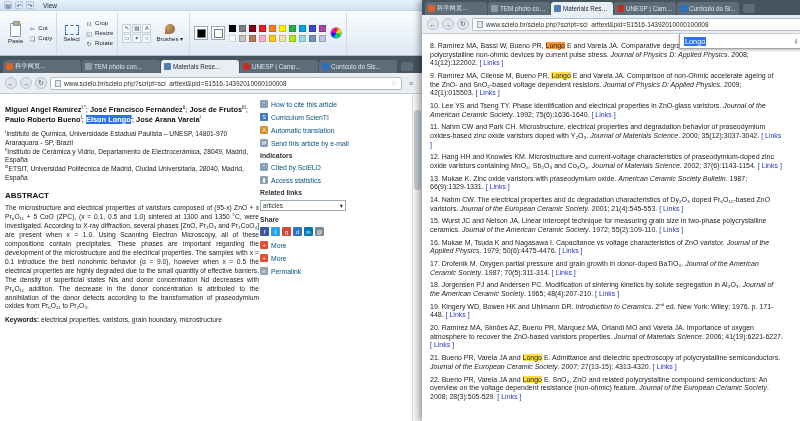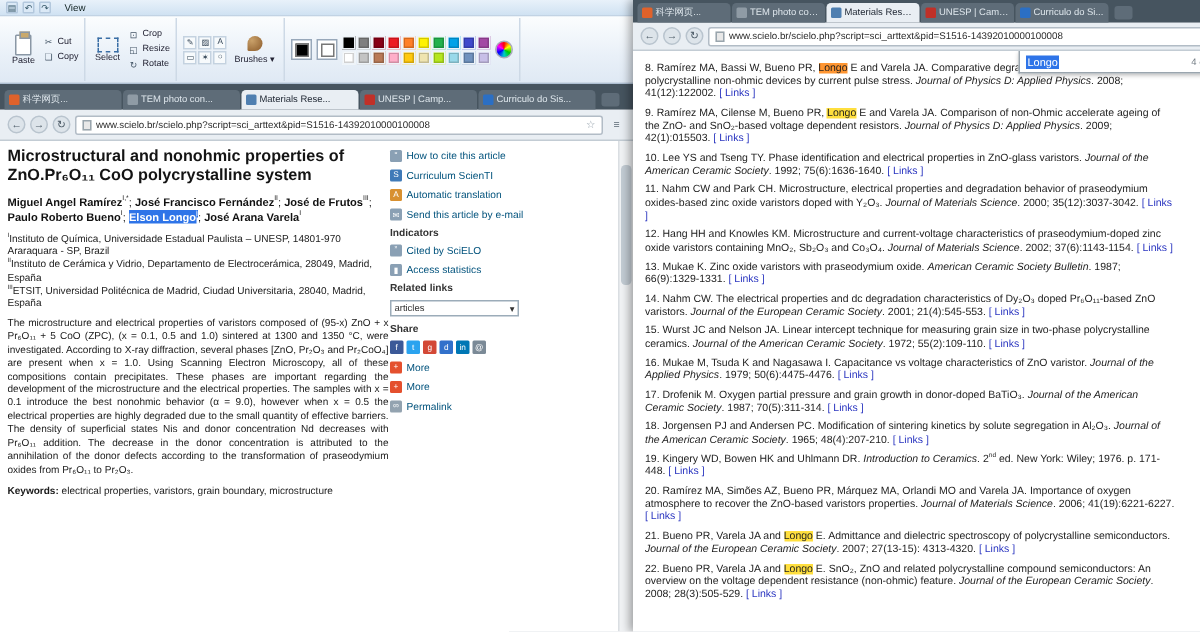--- a/index.html
+++ b/index.html
@@ -222,27 +222,27 @@
       <span class="nav">↻</span>
       <div class="urlbox">
         <span class="favdoc"></span>
         <span class="urltext">www.scielo.br/scielo.php?script=sci_arttext&amp;pid=S1516-14392010000100008</span>
         <span class="star">☆</span>
       </div>
       <span class="menu-btn">≡</span>
     </div>
     <div class="viewport">
       <div class="page">
-        <h1 class="title">Microstructural and nonohmic properties of ZnO.Pr₆O₁₁ CoO polycrystalline system</h1>
         <p class="authors"><span class="bd">Miguel Angel Ramírez</span><sup>I,*</sup><span>; </span><span class="bd">José Francisco Fernández</span><sup>II</sup><span>; </span><span class="bd">José de Frutos</span><sup>III</sup><span>; </span><span class="bd">Paulo Roberto Bueno</span><sup>I</sup><span>; </span><span class="bd seltxt">Elson Longo</span><sup class="seltxt">I</sup><span>; </span><span class="bd">José Arana Varela</span><sup>I</sup></p>
         <div class="affils" id="affils">
             <div class="affil"><sup>I</sup><span>Instituto de Química, Universidade Estadual Paulista – UNESP, 14801-970 Araraquara - SP, Brazil</span></div>
             <div class="affil"><sup>II</sup><span>Instituto de Cerámica y Vidrio, Departamento de Electrocerámica, 28049, Madrid, España</span></div>
             <div class="affil"><sup>III</sup><span>ETSIT, Universidad Politécnica de Madrid, Ciudad Universitaria, 28040, Madrid, España</span></div>
           </div>
+        <h2 class="abs-head">ABSTRACT</h2>
         <p class="abs">The microstructure and electrical properties of varistors composed of (95-x) ZnO + x Pr₆O₁₁ + 5 CoO (ZPC), (x = 0.1, 0.5 and 1.0) sintered at 1300 and 1350 °C, were investigated. According to X-ray diffraction, several phases [ZnO, Pr₂O₃ and Pr₂CoO₄] are present when x = 1.0. Using Scanning Electron Microscopy, all of these compositions contain precipitates. These phases are important regarding the development of the microstructure and the electrical properties. The samples with x = 0.1 introduce the best nonohmic behavior (α = 9.0), however when x = 0.5 the electrical properties are highly degraded due to the small quantity of effective barriers. The density of superficial states Nis and donor concentration Nd decreases with Pr₆O₁₁ addition. The decrease in the donor concentration is attributed to the annihilation of the donor defects according to the transformation of praseodymium oxides from Pr₆O₁₁ to Pr₂O₃.</p>
         <p class="kw"><span class="bd">Keywords: </span><span>electrical properties, varistors, grain boundary, microstructure</span></p>
         <aside class="services" id="services">
             <div class="svc-item">
               <span class="svc-icon" style="background: rgb(138, 160, 180);">"</span>
               <span>How to cite this article</span>
             </div>
             <div class="svc-item">
               <span class="svc-icon" style="background: rgb(63, 122, 184);">S</span>
               <span>Curriculum ScienTI</span>

